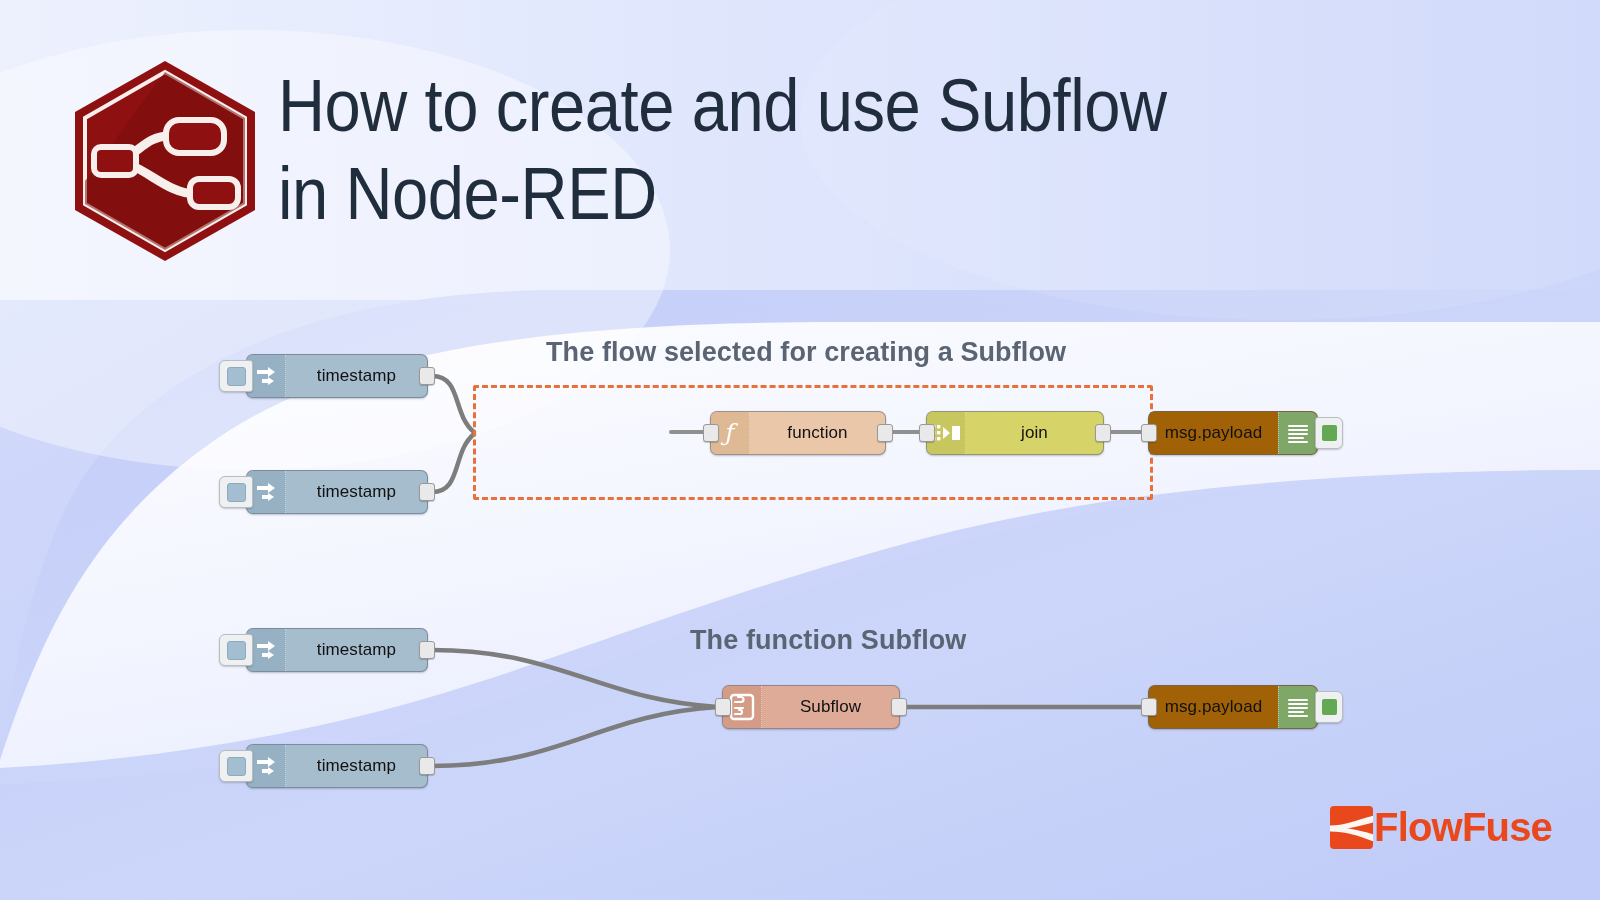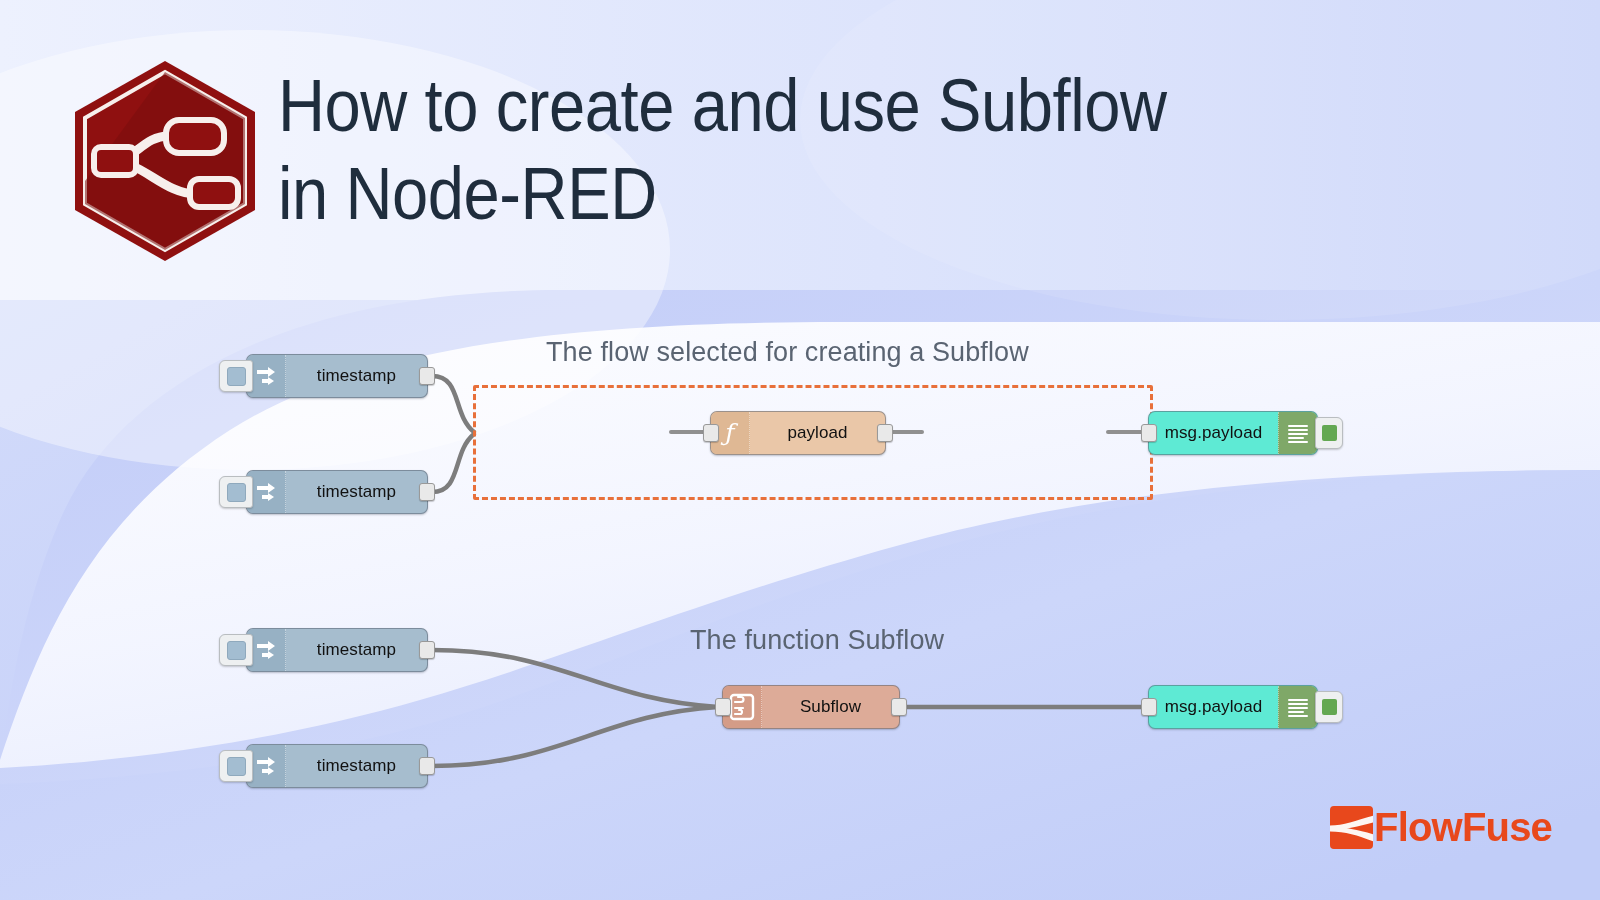--- a/index.html
+++ b/index.html
@@ -17,21 +17,21 @@
   .title{
     position:absolute;left:278px;top:62px;width:1120px;
     font-family:"Liberation Sans Narrow","Liberation Sans",sans-serif;
     font-size:74px;line-height:88px;letter-spacing:-0.5px;
     color:#1f2d3d;font-weight:400;white-space:pre-line;
     transform:scaleX(0.88);transform-origin:left top;
   }
 
   
   .caption{
-    position:absolute;color:#5a6472;font-size:27px;font-weight:400;
+    position:absolute;color:#5a6472;font-size:27px;font-weight:700;
     letter-spacing:0.1px;white-space:nowrap;
   }
   .caption.c1{left:546px;top:337px;}
   .caption.c2{left:690px;top:625px;}
 
   
   .flow{position:absolute;left:0;top:0;width:1429px;height:900px;pointer-events:none;}
   .wires{position:absolute;left:0;top:0;width:1600px;height:900px;}
 
   .selbox{
@@ -85,21 +85,21 @@
 
   
   .n-inject   {background:#a6bdce;}
   .n-inject .iconbox{background:#97b1c4;}
   .n-split    {background:#d6d469;}
   .n-split .iconbox{background:#c8c65f;}
   .n-function {background:#eac7a8;}
   .n-function .iconbox{background:#dfb894;}
   .n-join     {background:#d6d469;}
   .n-join .iconbox{background:#c8c65f;}
-  .n-debug    {background:#5eead4;}
+  .n-debug    {background:#a16207;}
   .n-debug .iconbox.right{background:#7fa868;}
   .n-subflow  {background:#ddab98;}
   .n-subflow .iconbox{background:#d49c87;}
 
   
   .lamp{
     position:absolute;right:-26px;top:50%;transform:translateY(-50%);
     width:26px;height:30px;background:#eef0f1;border:1px solid #b9bdc0;
     border-radius:3px 6px 6px 3px;box-shadow:0 1px 2px rgba(0,0,0,.2);
     display:flex;align-items:center;justify-content:center;
@@ -245,24 +245,43 @@
     </div>
 
 
     <div class="node n-function" style="left:710px;top:411px;width:176px;">
       <div class="port in"></div>
       <div class="iconbox">
         <svg width="24" height="28" viewBox="0 0 24 28">
           <text x="12" y="22" font-family="DejaVu Serif, serif" font-style="italic" font-size="25" fill="#fff" text-anchor="middle">ƒ</text>
         </svg>
       </div>
-      <div class="lbl">payload</div>
-      <div class="port out"></div>
-    </div>
-
+      <div class="lbl">function</div>
+      <div class="port out"></div>
+    </div>
+
+    <div class="node n-join" style="left:926px;top:411px;width:178px;">
+      <div class="port in"></div>
+      <div class="iconbox">
+        <svg width="28" height="18" viewBox="0 0 28 18">
+          <g fill="#fff">
+            <rect x="0" y="1" width="3.4" height="3.4"></rect>
+              <rect x="5" y="1" width="3.4" height="3.4"></rect>
+            <rect x="0" y="7" width="3.4" height="3.4"></rect>
+              <rect x="5" y="7" width="3.4" height="3.4"></rect>
+            <rect x="0" y="13" width="3.4" height="3.4"></rect>
+              <rect x="5" y="13" width="3.4" height="3.4"></rect>
+          </g>
+          <path d="M11,3 L18,9 L11,15 Z" fill="#fff"></path>
+          <rect x="20" y="2" width="8" height="14" fill="#fff"></rect>
+        </svg>
+      </div>
+      <div class="lbl">join</div>
+      <div class="port out"></div>
+    </div>
 
     <div class="node n-debug" style="left:1148px;top:411px;width:170px;">
       <div class="port in"></div>
       <div class="lbl">msg.payload</div>
       <div class="iconbox right">
         <svg width="22" height="20" viewBox="0 0 22 20">
           <g stroke="#fff" stroke-width="2" stroke-linecap="round">
             <line x1="2" y1="3" x2="20" y2="3"></line>
             <line x1="2" y1="7" x2="20" y2="7"></line>
             <line x1="2" y1="11" x2="20" y2="11"></line>

